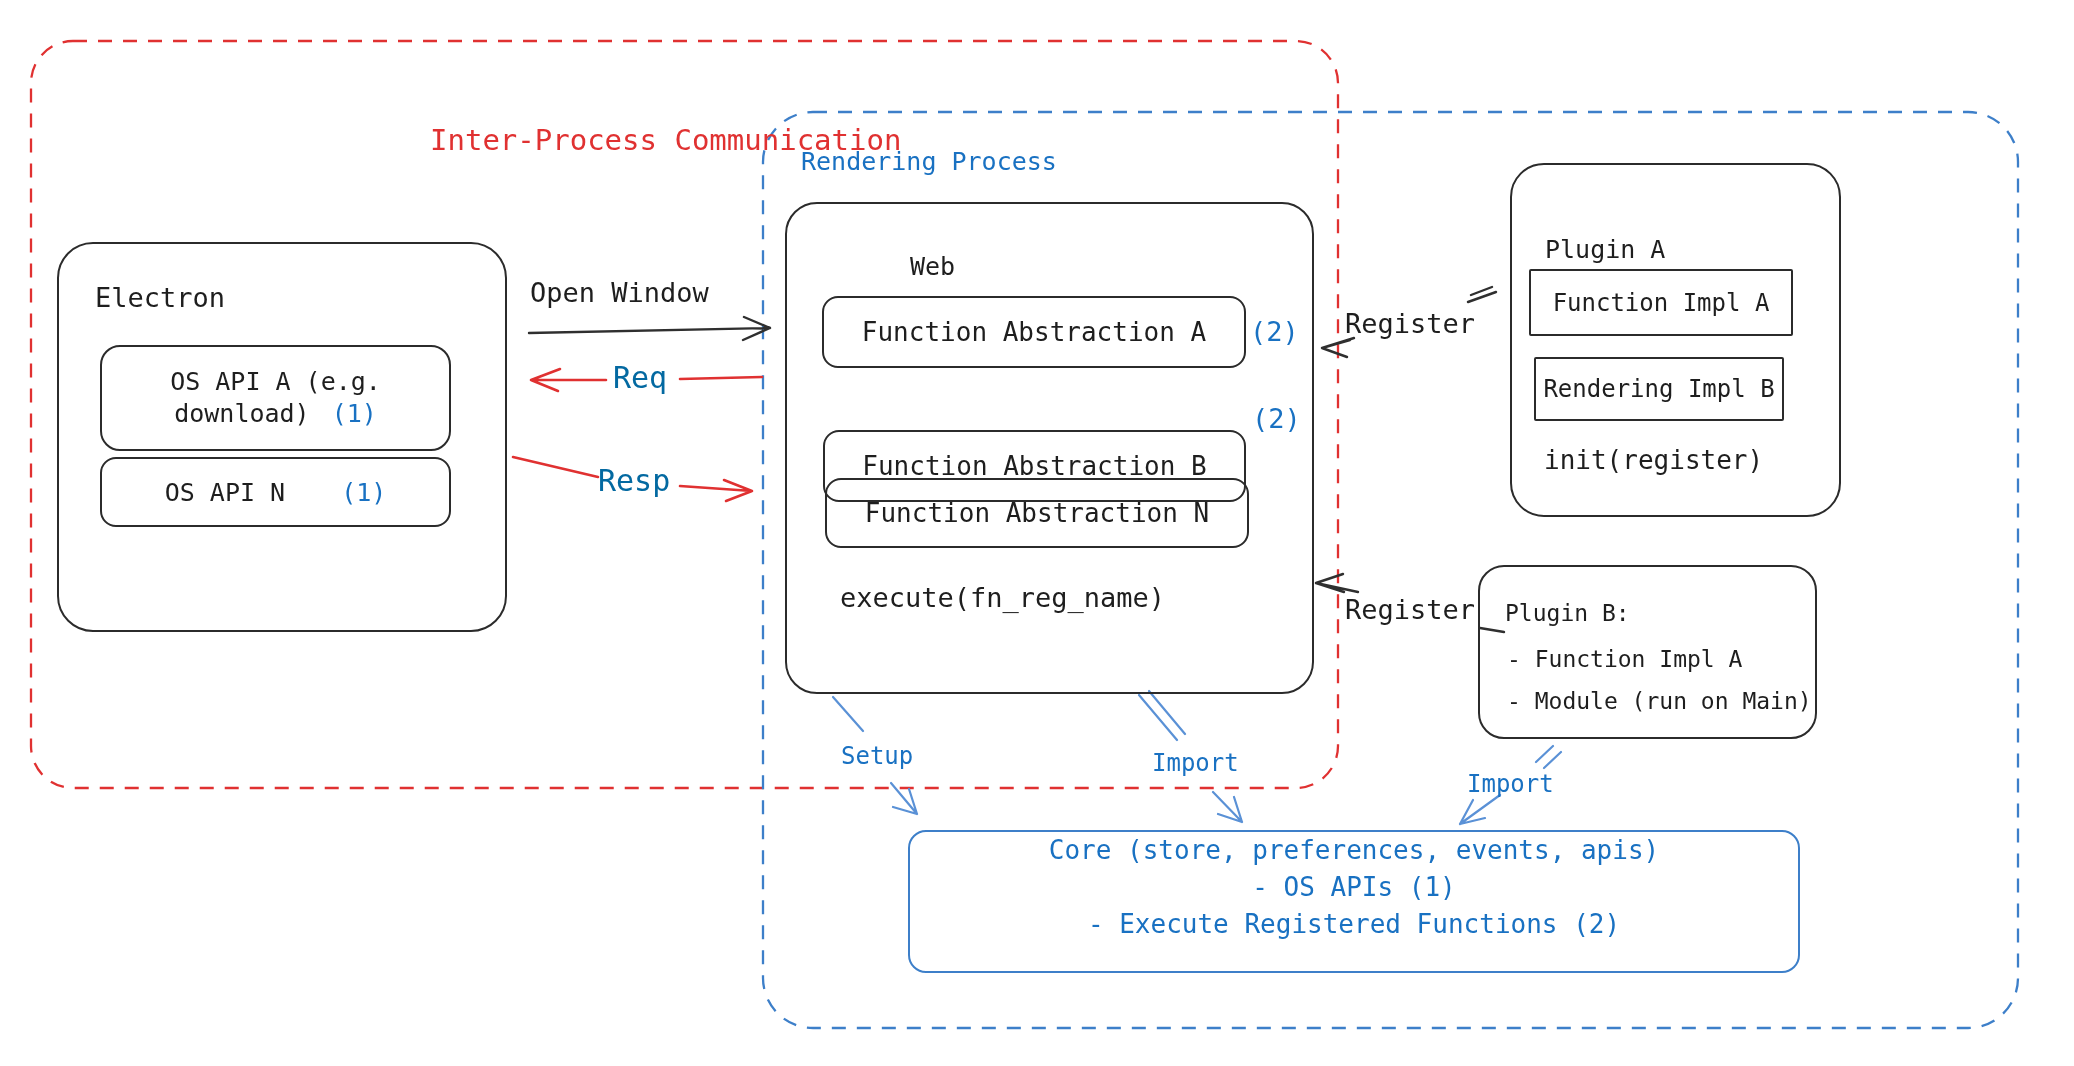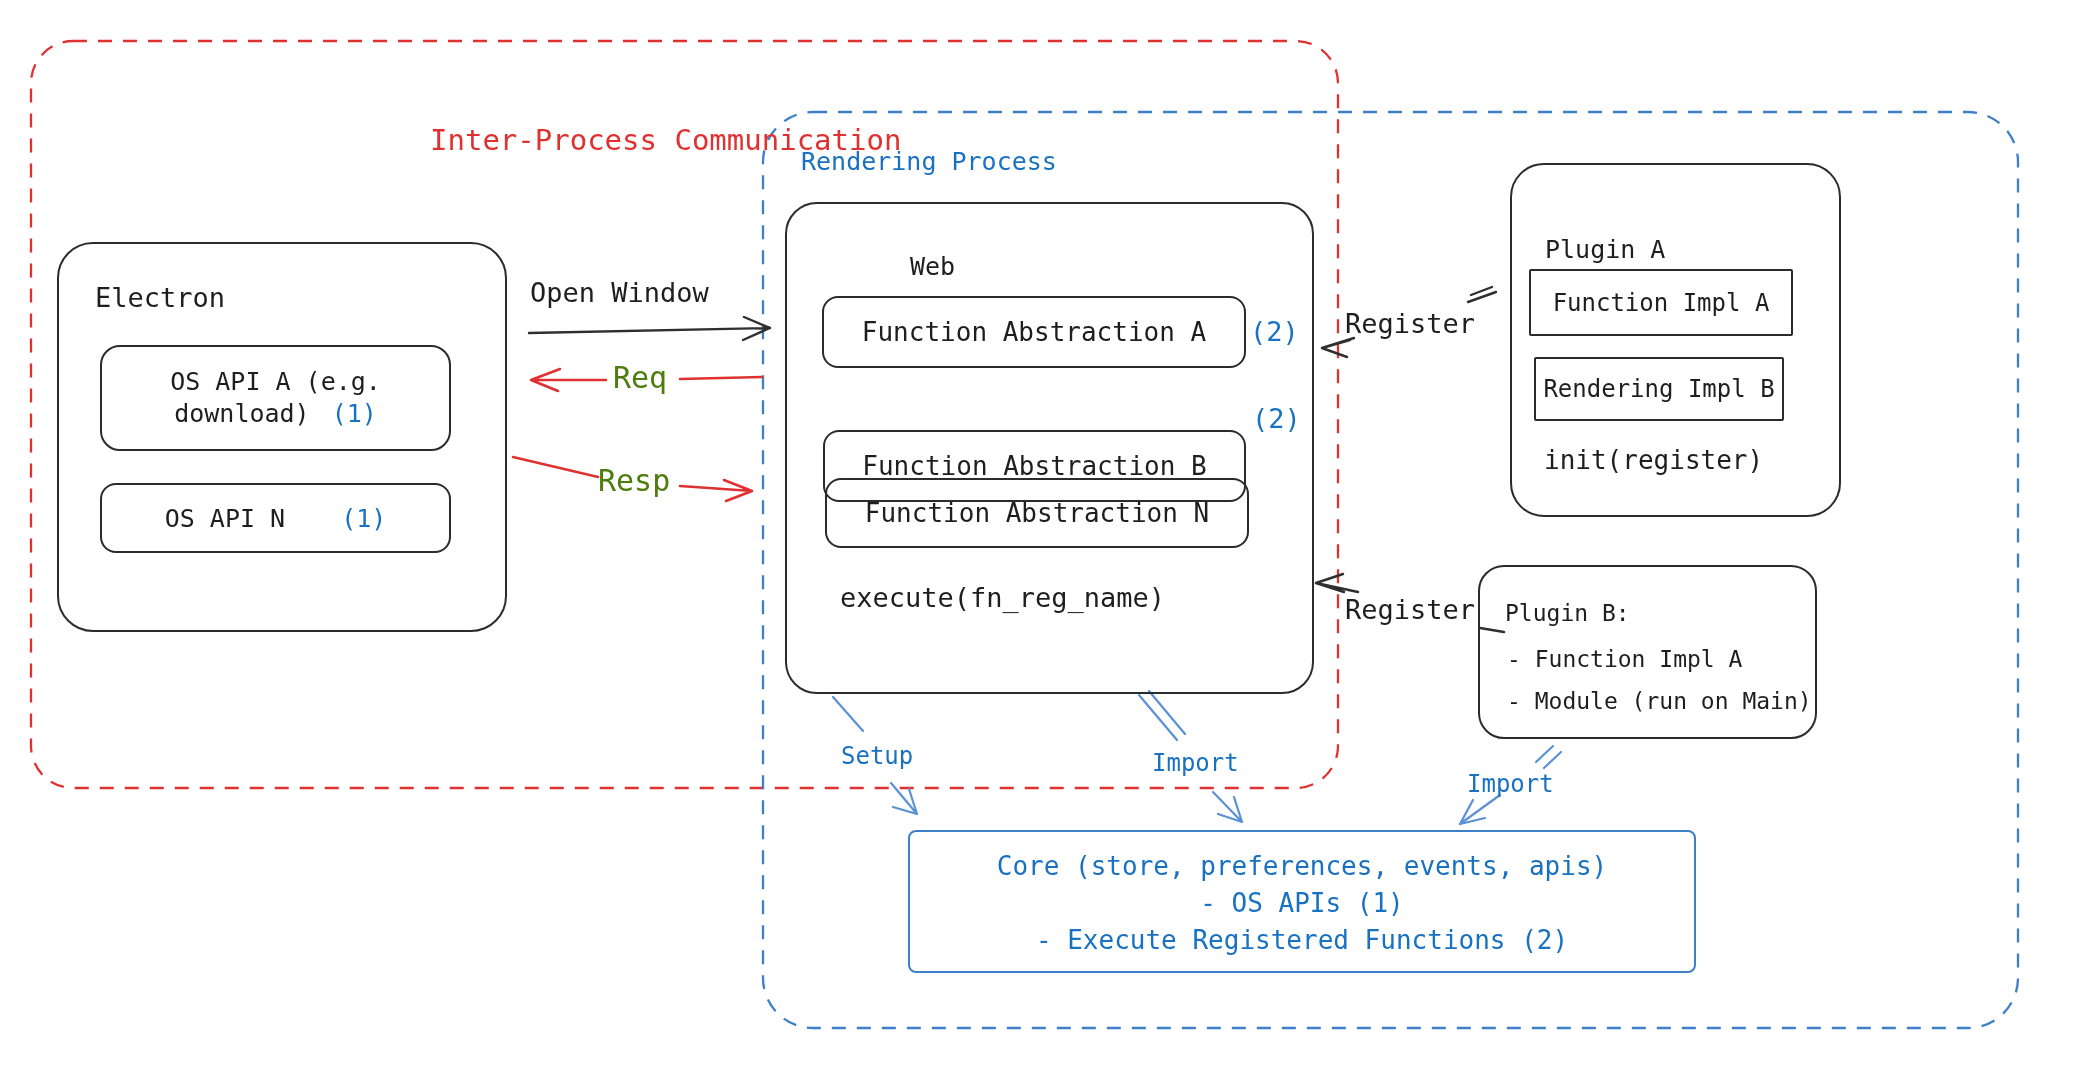--- a/index.html
+++ b/index.html
@@ -6,32 +6,32 @@
   .canvas{
     position:relative;width:2074px;height:1066px;background:#ffffff;overflow:hidden;
     font-family:"DejaVu Sans Mono","Liberation Mono",monospace;color:#1e1e1e;
   }
   .layer{position:absolute;left:0;top:0;z-index:0;}
   .abs{position:absolute;z-index:2;}
   .box{position:absolute;z-index:1;border:2.3px solid #2b2b2b;border-radius:32px;background:transparent;}
   .pill{position:absolute;border:2.2px solid #2b2b2b;border-radius:16px;display:flex;align-items:center;justify-content:center;text-align:center;}
   .badge{color:#1971c2;}
   .lbl{position:absolute;z-index:2;white-space:pre;}
-  .red{color:#4d7c0f;}
+  .red{color:#0369a1;}
   .blue{color:#1971c2;}
   .ipc-title{left:430px;top:122px;width:250px;font-size:29px;line-height:37px;color:#e03131;}
   .rp-title{left:801px;top:147px;font-size:25px;color:#1971c2;}
 
   
   .electron{left:57px;top:242px;width:446px;height:386px;border-radius:36px;}
   .electron-title{left:36px;top:38px;font-size:27px;}
   .osa{left:41px;top:101px;width:347px;height:102px;border-radius:20px;font-size:25px;line-height:32px;}
   .osa-text{width:272px;}
   .osa .badge{margin-left:22px;}
-  .osn{left:41px;top:213px;width:347px;height:66px;border-radius:16px;font-size:25px;margin-top:26px;}
+  .osn{left:41px;top:213px;width:347px;height:66px;border-radius:16px;font-size:25px;}
   .osn .badge{margin-left:56px;}
 
   
   .web{left:785px;top:202px;width:525px;height:488px;border-radius:32px;}
   .web-title{left:123px;top:48px;font-size:25px;}
   .fa{font-size:26px;align-items:center;}
   .fa-a{left:35px;top:92px;width:420px;height:68px;}
   .fa-b{left:36px;top:185px;width:419px;height:68px;margin-top:41px;}
   .fa-n{left:38px;top:274px;width:420px;height:66px;}
   .web-badge{font-size:27px;color:#1971c2;}
@@ -47,22 +47,22 @@
   .fi-b{left:22px;top:192px;width:246px;height:60px;}
   .pa-footer{left:32px;top:280px;font-size:26px;}
 
   
   .plugin-b{left:1478px;top:565px;width:335px;height:170px;border-radius:26px;}
   .pb-title{left:25px;top:33px;font-size:23px;}
   .pb-l0{left:27px;top:79px;font-size:23px;}
   .pb-l1{left:27px;top:121px;font-size:23px;}
 
   
-  .core{left:908px;top:830px;width:788px;height:143px;border-radius:8px;border-color:#3d7fc9;
-        display:flex;flex-direction:column;align-items:center;padding-top:16px;box-sizing:border-box;}
+  .core{left:908px;top:830px;width:892px;height:143px;border-radius:18px;border-color:#3d7fc9;
+        display:flex;flex-direction:column;align-items:center;box-sizing:border-box;}
   .core-line{font-size:26px;line-height:37px;color:#1971c2;text-align:center;}
 
   
   .l-openwindow{left:530px;top:277px;font-size:27px;}
   .l-req{left:613px;top:360px;font-size:30px;font-weight:500;}
   .l-resp{left:598px;top:463px;font-size:30px;font-weight:500;}
   .l-reg-top{left:1345px;top:308px;font-size:27px;}
   .l-reg-bot{left:1345px;top:594px;font-size:27px;}
   .l-setup{left:841px;top:742px;font-size:24px;}
   .l-import-l{left:1152px;top:749px;font-size:24px;}

